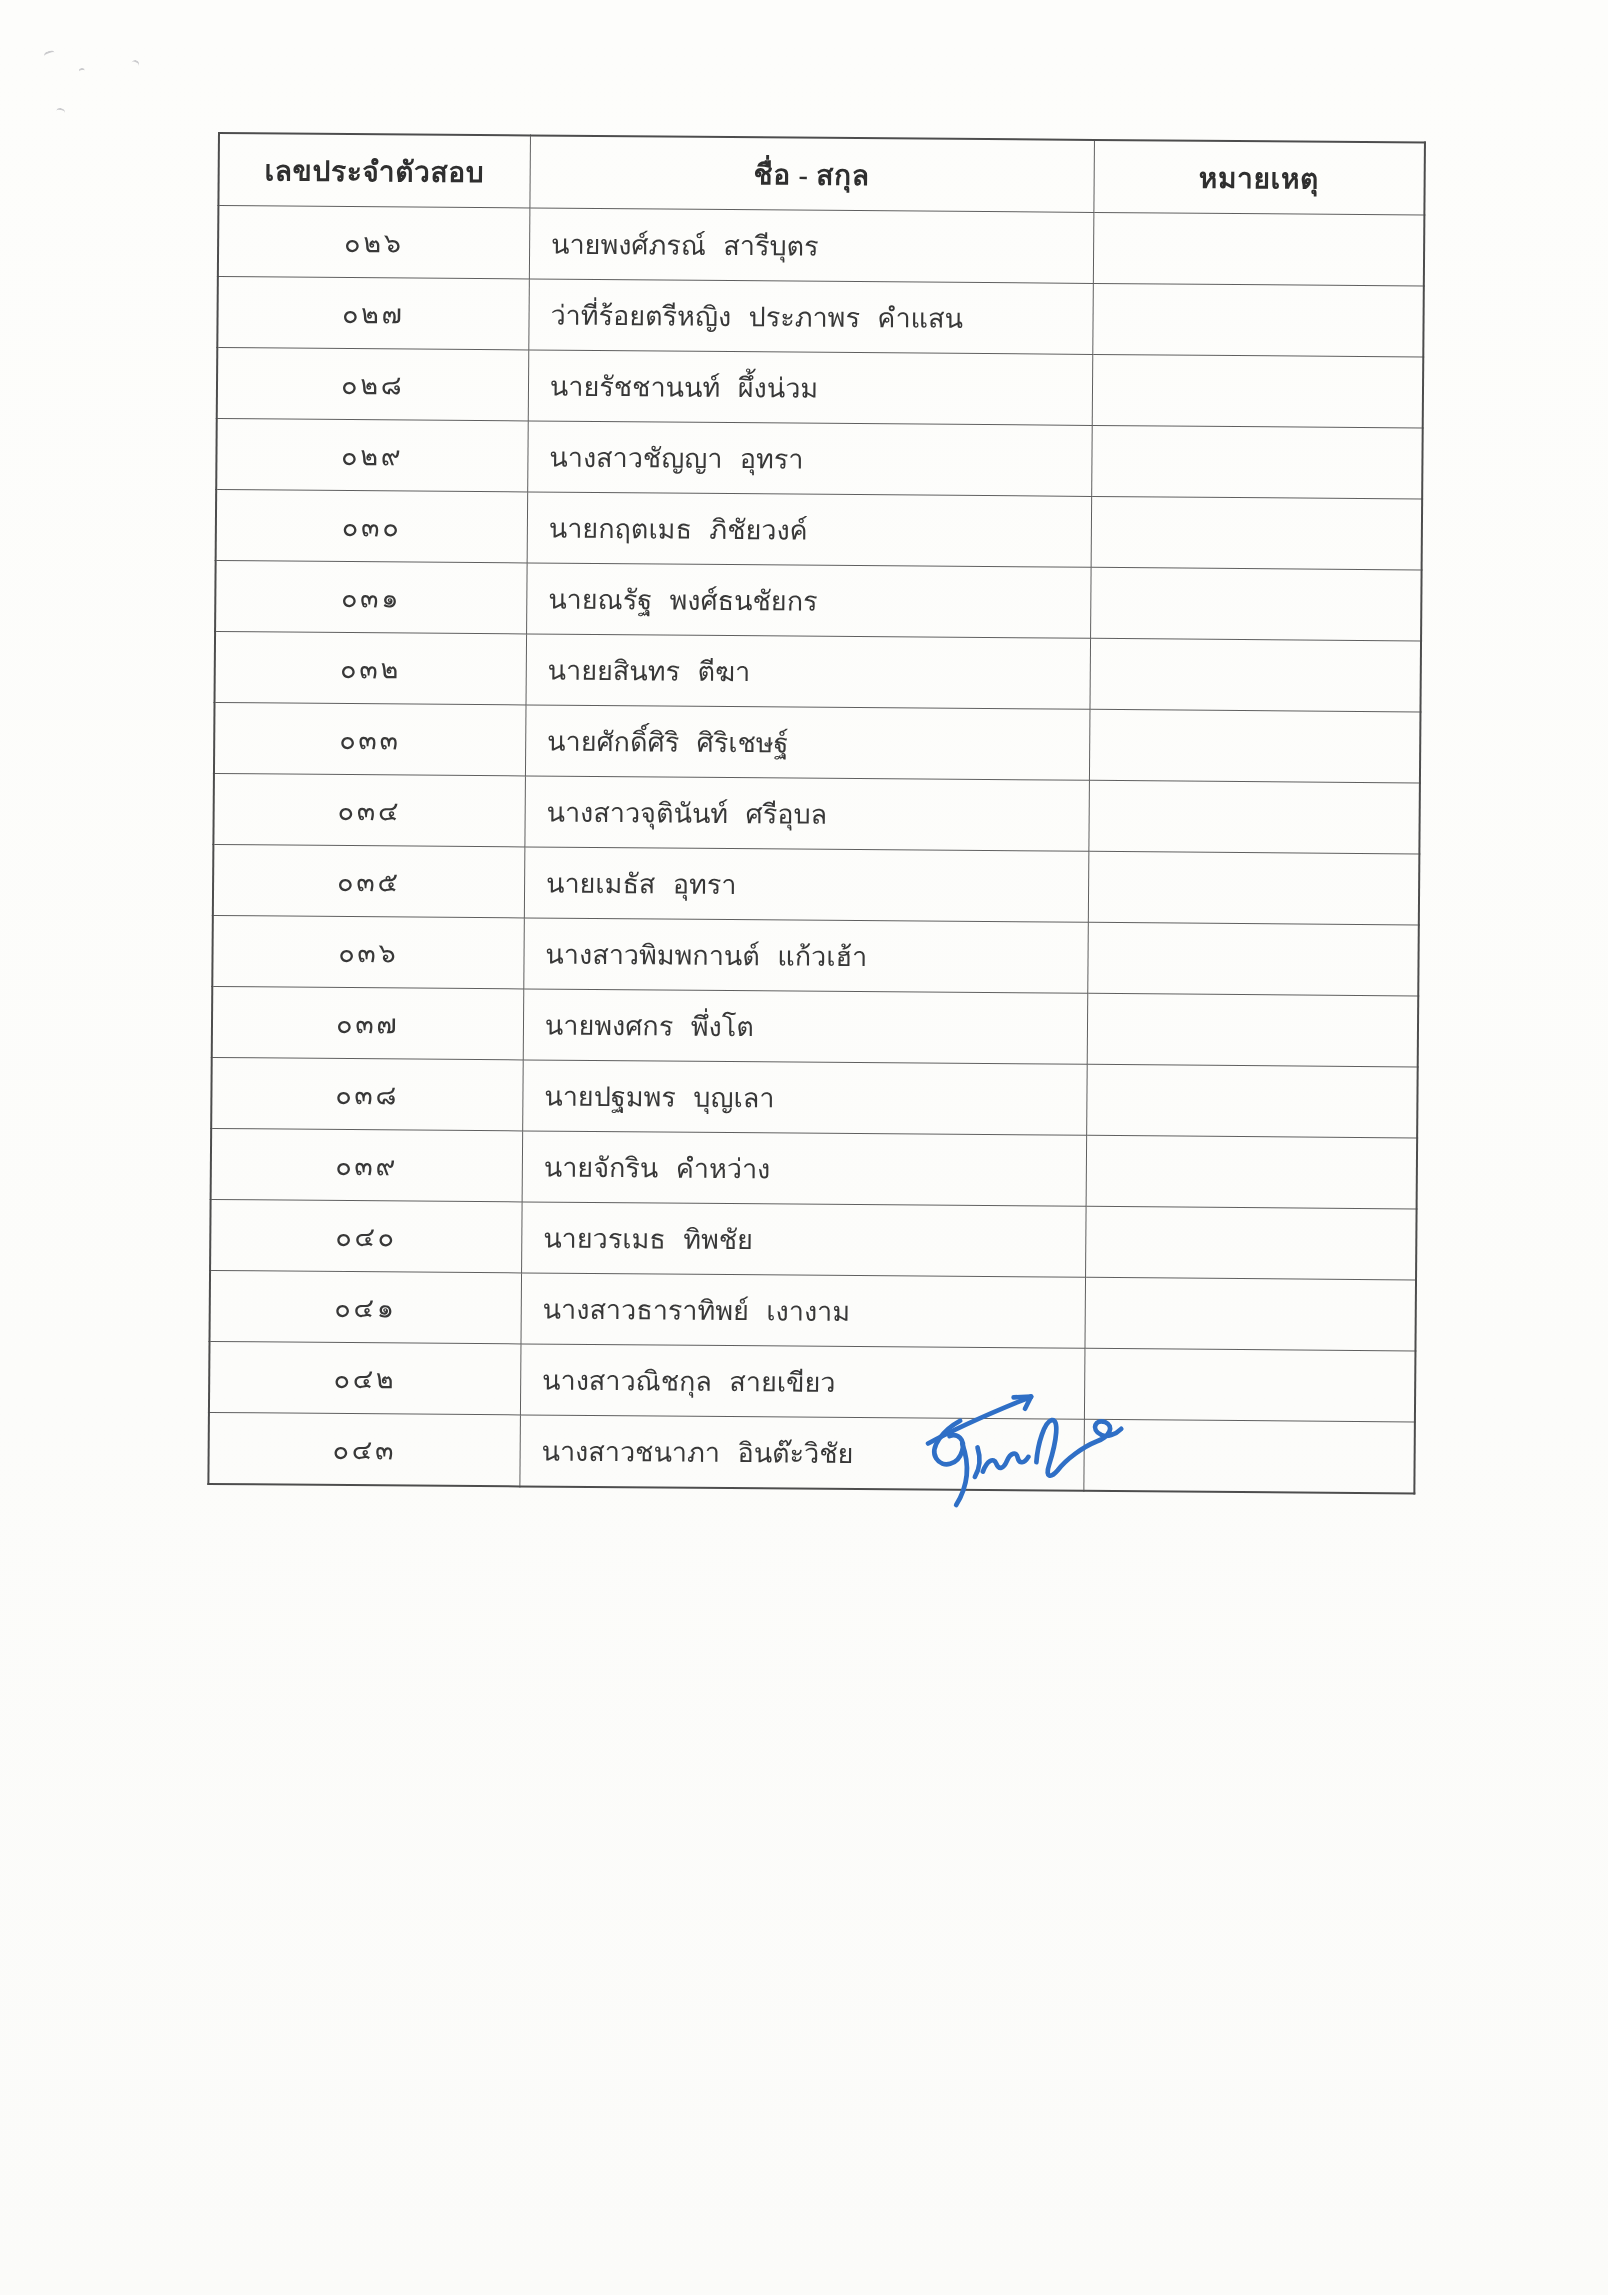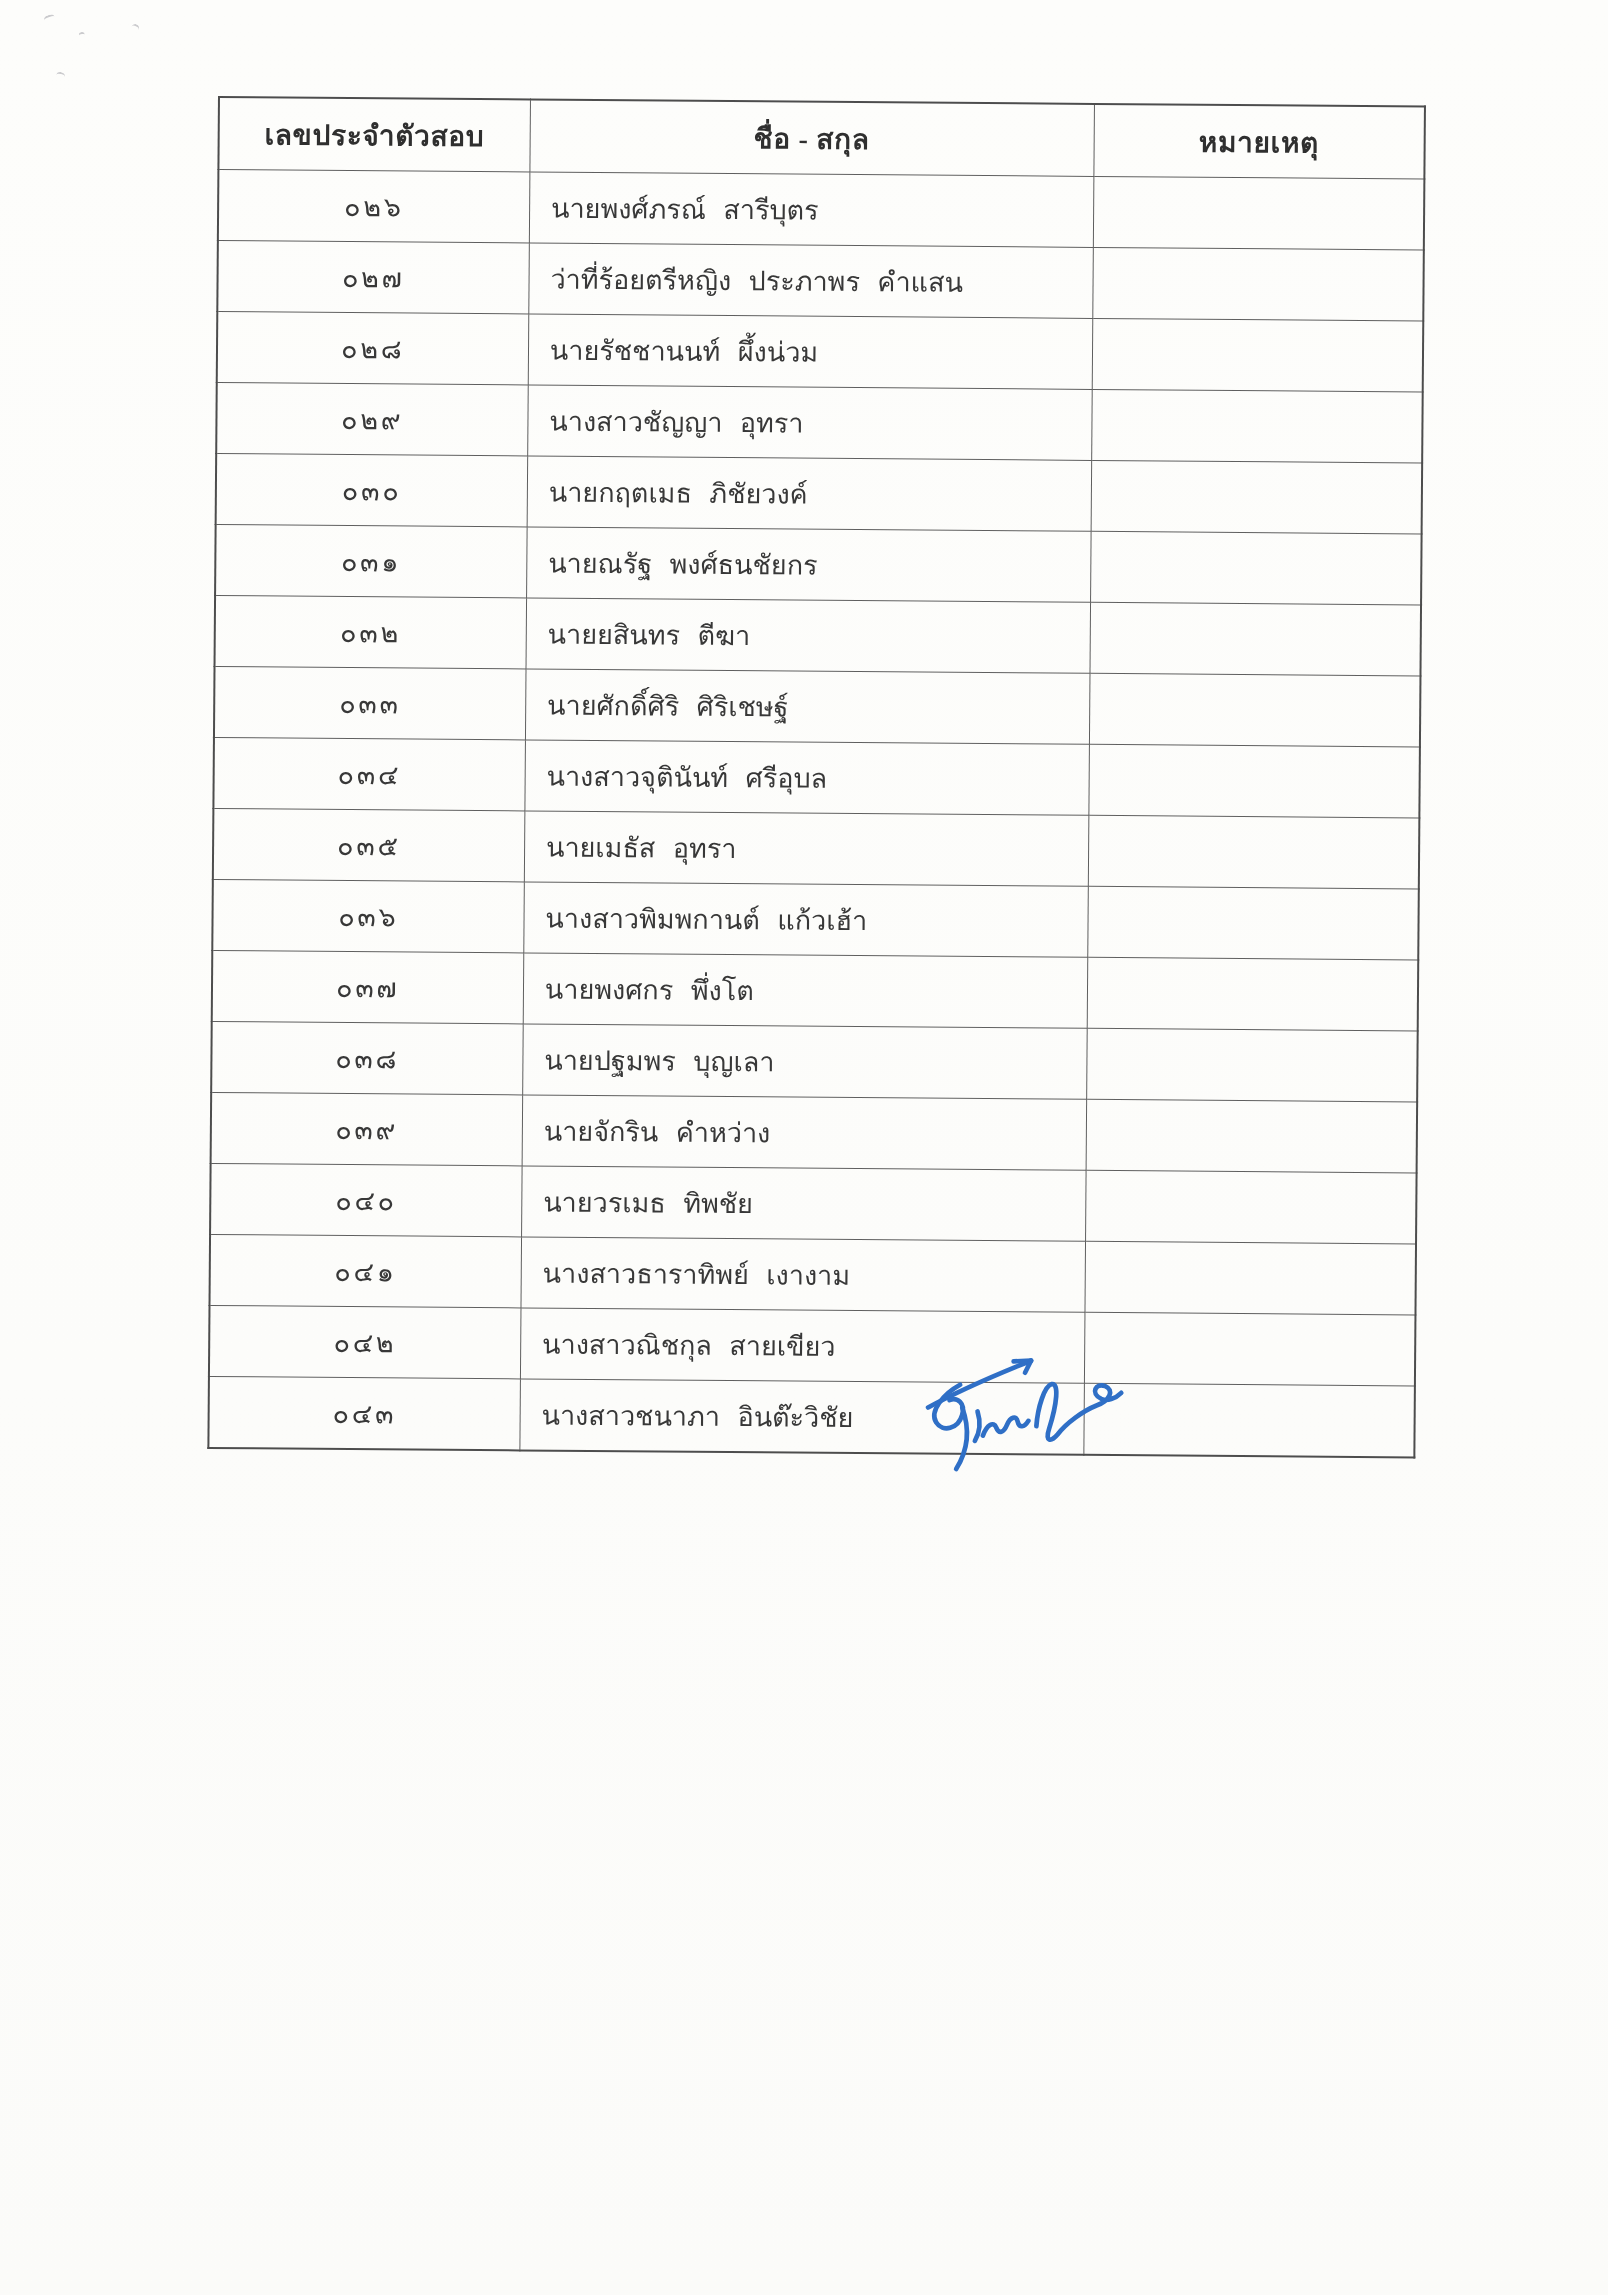--- a/index.html
+++ b/index.html
@@ -13,20 +13,21 @@
     background: #fdfdfb;
     font-family: "Liberation Serif", serif;
     color: #383838;
     overflow: hidden;
   }
   
   .page {
     position: absolute;
     inset: 0;
     background: linear-gradient(180deg, #fdfdfb 0%, #fcfcfa 60%, #fbfbf9 100%);
+    margin-top: 36px;
   }
 
   .table-wrap {
     position: absolute;
     left: 218px;
     top: 96px;
     width: 1206px;
     transform: rotate(0.45deg);
     transform-origin: 0 0;
   }

